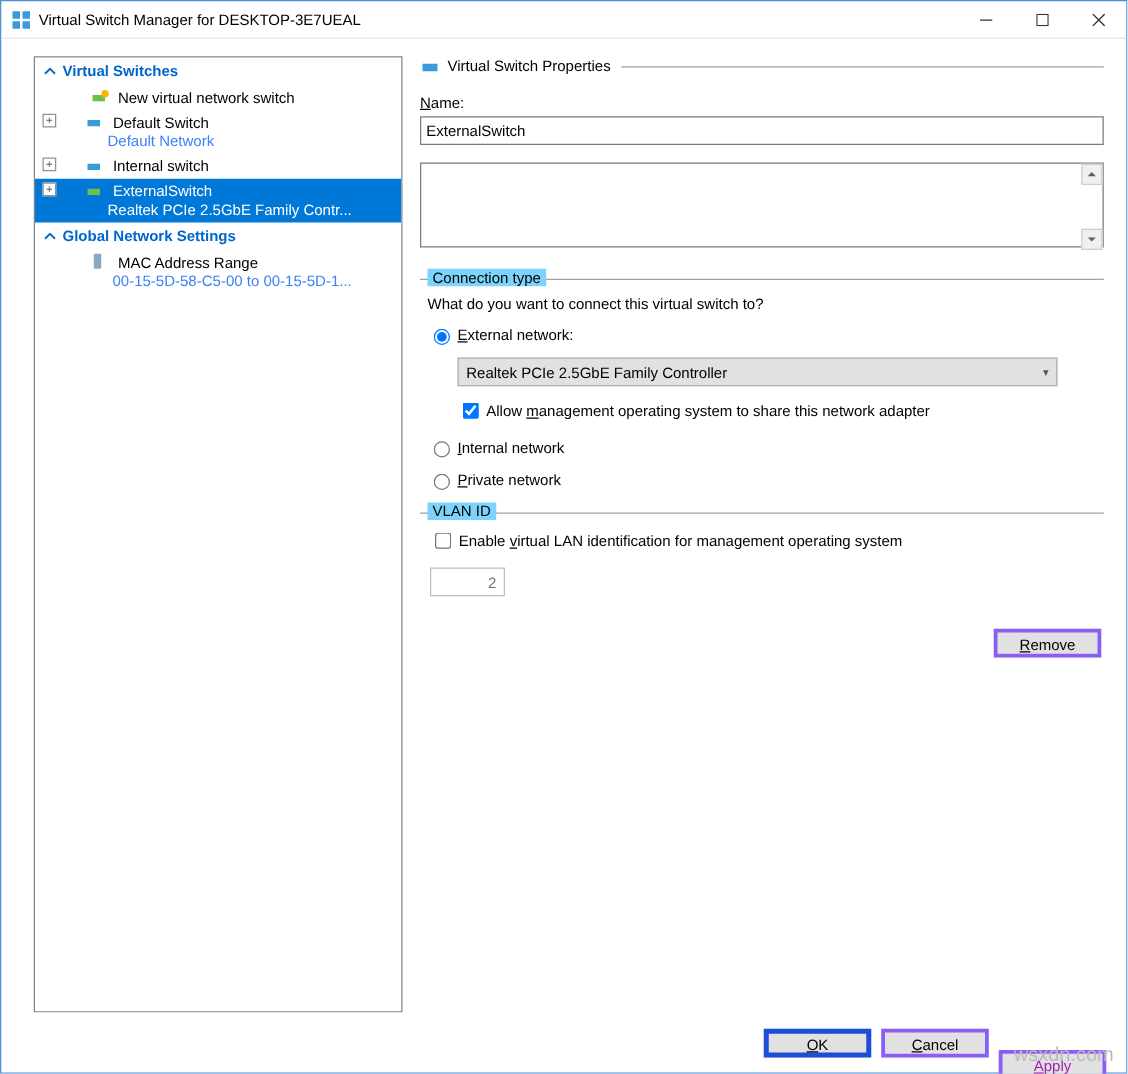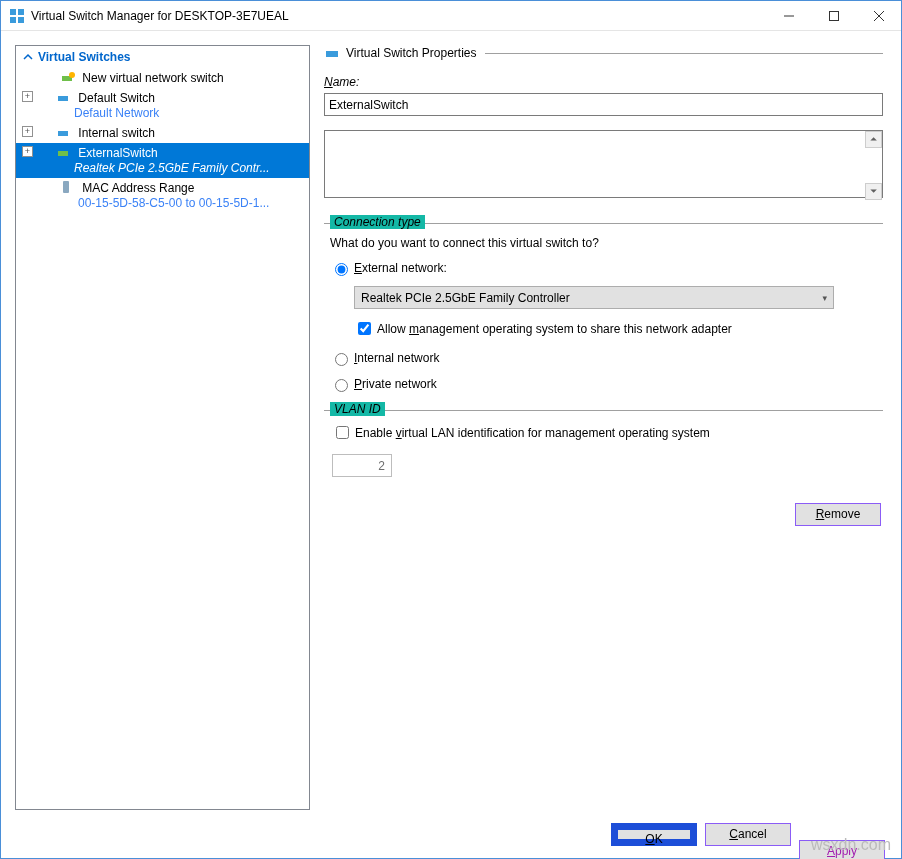--- a/index.html
+++ b/index.html
@@ -4,53 +4,53 @@
 <style>
   * { box-sizing: border-box; font-family: "Segoe UI", Tahoma, sans-serif; font-size: 12px; }
   body { margin: 0; background: #fff; }
   .window { width: 902px; height: 859px; border: 1px solid #4a8fd8; background: #fff; display: flex; flex-direction: column; position: relative; }
   .titlebar { height: 30px; display: flex; align-items: center; padding-left: 8px; border-bottom: 1px solid #e5e5e5; }
   .titlebar .app-icon { width: 16px; height: 16px; margin-right: 6px; }
   .titlebar .title { flex: 1; color: #000; font-size: 12px; }
   .win-controls { display: flex; }
   .win-btn { width: 45px; height: 29px; display: flex; align-items: center; justify-content: center; color: #333; }
   .content { flex: 1; display: flex; padding: 14px 14px 0 14px; gap: 10px; overflow: hidden; }
-  .sidebar { width: 295px; border: 1px solid #828790; background: #fff; overflow: hidden; }
+  .sidebar { width: 295px; border: 1px solid #828790; background: #fff; overflow: hidden; margin-left: 12px; }
   .cat-header { color: #0066cc; font-weight: bold; padding: 4px 6px 4px 22px; position: relative; }
   .chevron { position: absolute; left: 6px; top: 5px; width: 12px; height: 12px; }
   .tree-item { padding: 2px 4px 2px 22px; position: relative; line-height: 16px; }
   .tree-sub { padding-left: 44px; color: #3b82f6; line-height: 15px; }
   .exp { position: absolute; left: 6px; top: 3px; width: 11px; height: 11px; border: 1px solid #919191; background: #fff; font-size: 9px; line-height: 9px; text-align: center; color: #555; }
   .node-icon { display: inline-block; width: 16px; height: 12px; margin-right: 3px; vertical-align: -2px; }
   .selected { background: #0078d7; color: #fff; }
-  .selected .tree-sub-inner { color: #fff; font-style: italic; }
+  .selected .tree-sub-inner { color: #fff; }
   .main { flex: 1; display: flex; flex-direction: column; padding: 0 4px; }
   .section-head { display: flex; align-items: center; margin-bottom: 14px; }
   .section-head .line { flex: 1; height: 1px; background: #a0a0a0; margin-left: 8px; }
   .section-head .icon-box { width: 16px; height: 16px; margin-right: 6px; }
-  .field-label { color: #000; margin-bottom: 4px; font-style: italic; }
+  .field-label { color: #000; margin-bottom: 4px; }
   .txt-input { width: 100%; height: 23px; border: 1px solid #7a7a7a; padding: 2px 4px; font-size: 12px; margin-bottom: 14px; }
   .notes-area { width: 100%; height: 68px; border: 1px solid #7a7a7a; padding: 2px 4px; resize: none; margin-bottom: 16px; position: relative; }
   .scrollbtn { position: absolute; right: 1px; width: 17px; height: 17px; background: #f0f0f0; border: 1px solid #cdcdcd; display: flex; align-items: center; justify-content: center; color: #606060; font-size: 9px; }
   .group { border-top: 1px solid #a0a0a0; padding-top: 2px; margin-top: 6px; position: relative; }
-  .group-label { position: relative; top: -11px; left: 6px; background: #14b8a6; padding: 0 4px; display: inline-block; font-style: italic; }
+  .group-label { position: relative; top: -11px; left: 6px; background: #7dd3fc; padding: 0 4px; display: inline-block; }
   .group-inner { margin-top: -4px; padding-bottom: 8px; }
   .prompt { margin: 0 6px 10px 6px; }
   .radio-row { margin: 0 6px 10px 6px; display: flex; align-items: center; }
   .radio-row input { margin-right: 6px; }
   .dropdown { margin: 0 6px 10px 30px; height: 23px; border: 1px solid #adadad; background: #e1e1e1; display: flex; align-items: center; padding: 0 6px; position: relative; width: 480px; }
   .dropdown .arrow { position: absolute; right: 6px; color: #555; font-size: 9px; }
   .check-row { margin: 0 6px 12px 30px; display: flex; align-items: center; }
   .check-row input { margin-right: 6px; }
   .vlan-desc { color: #6d6d6d; margin: 0 8px 10px 8px; line-height: 16px; }
   .vlan-id-box { width: 60px; height: 23px; border: 1px solid #bdbdbd; background: #fff; color: #6d6d6d; text-align: right; padding: 3px 6px; margin-left: 8px; }
   .remove-row { display: flex; justify-content: flex-end; margin-top: 18px; padding-right: 2px; }
-  .btn { min-width: 86px; height: 23px; border: 1px solid #8b5cf6; background: #e1e1e1; padding: 0 14px; text-align: center; line-height: 21px; }
+  .btn { min-width: 86px; height: 23px; border: 3px solid #8b5cf6; background: #e1e1e1; padding: 0 14px; text-align: center; line-height: 21px; }
   .buttonbar { height: 48px; display: flex; justify-content: flex-end; align-items: center; gap: 8px; padding: 0 16px; }
-  .btn-primary { border: 7px solid #1d4ed8; line-height: 19px; }
+  .btn-primary { border: 4px solid #1d4ed8; line-height: 19px; }
   .btn-disabled { color: #a21caf; margin-top: 34px; }
   .watermark { position: absolute; bottom: 4px; right: 10px; color: #bbb; font-size: 16px; }
 </style>
 </head>
 <body>
 
 <div class="window">
 
   <div class="titlebar">
     <span class="app-icon">
@@ -119,20 +119,26 @@
 
       <div class="tree-item selected">
         <span class="exp" style="background:#fff;color:#555;">+</span>
         <span class="node-icon" style="margin-left:18px;"><svg width="16" height="12">
               <rect x="2" y="4" width="10" height="5" fill="#6fbf4a"></rect>
             </svg></span>
         <span>ExternalSwitch</span>
         <div class="tree-sub tree-sub-inner" style="padding-left:36px;color:#fff;">Realtek PCIe 2.5GbE Family Contr...</div>
       </div>
 
+      <div class="cat-header">
+        <span class="chevron"><svg width="12" height="12">
+              <polyline points="2,8 6,4 10,8" fill="none" stroke="#0066cc" stroke-width="1.5"></polyline>
+            </svg></span>
+        <span>Global Network Settings</span>
+      </div>
 
       <div class="tree-item" style="padding-left:44px;">
         <span class="node-icon"><svg width="14" height="14">
               <rect x="3" y="1" width="6" height="12" rx="1" fill="#8aa8c0"></rect>
             </svg></span>
         <span>MAC Address Range</span>
         <div class="tree-sub" style="padding-left:18px;">00-15-5D-58-C5-00 to 00-15-5D-1...</div>
       </div>
     </div>
 

